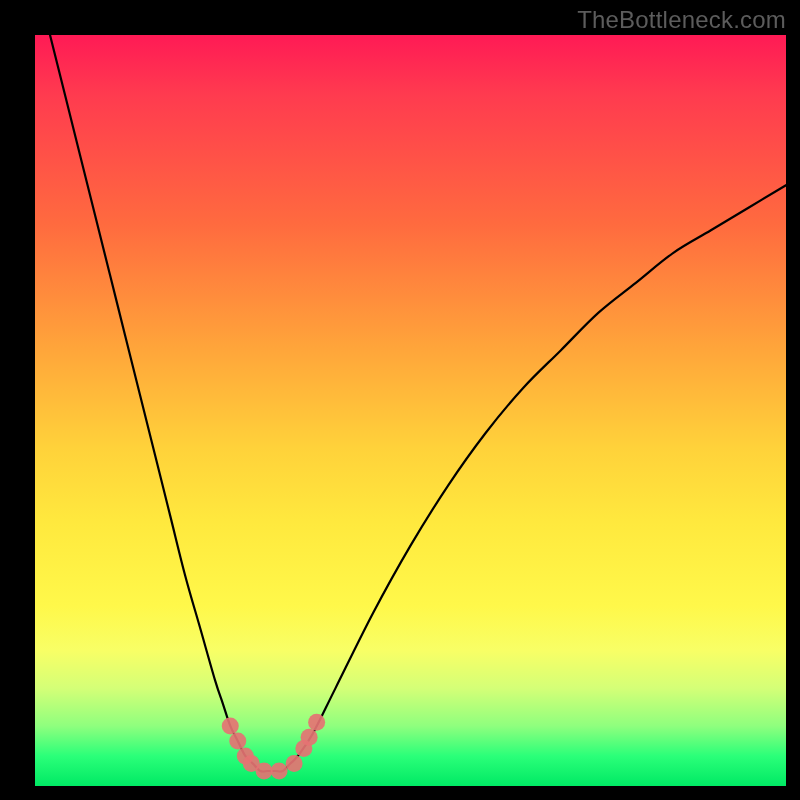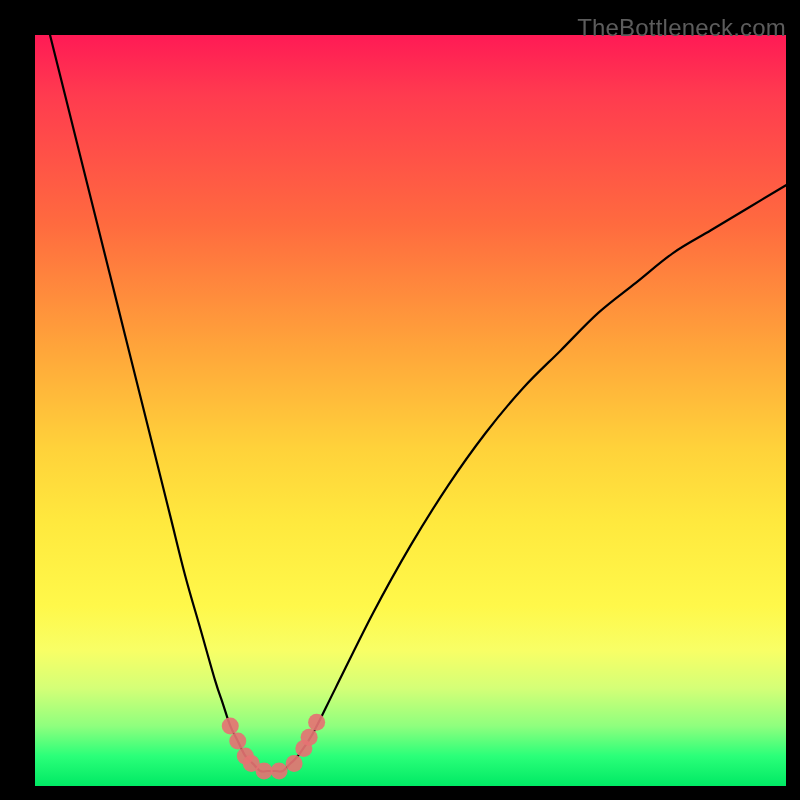--- a/index.html
+++ b/index.html
@@ -44,21 +44,20 @@
   }
   .watermark {
     position: absolute;
     top: 6px;
     right: 14px;
     color: #5c5c5c;
     font-size: 24px;
     letter-spacing: 0.2px;
     font-weight: 400;
     user-select: none;
-    margin-top: 8px;
   }
   svg.curve {
     position: absolute;
     left: 0;
     top: 0;
     width: 751px;
     height: 751px;
     overflow: visible;
   }
 </style>

